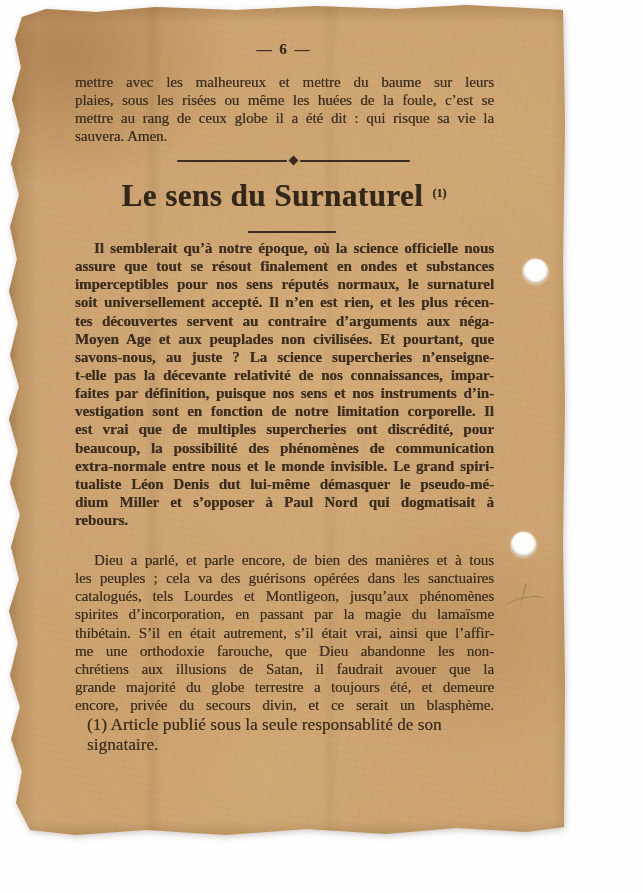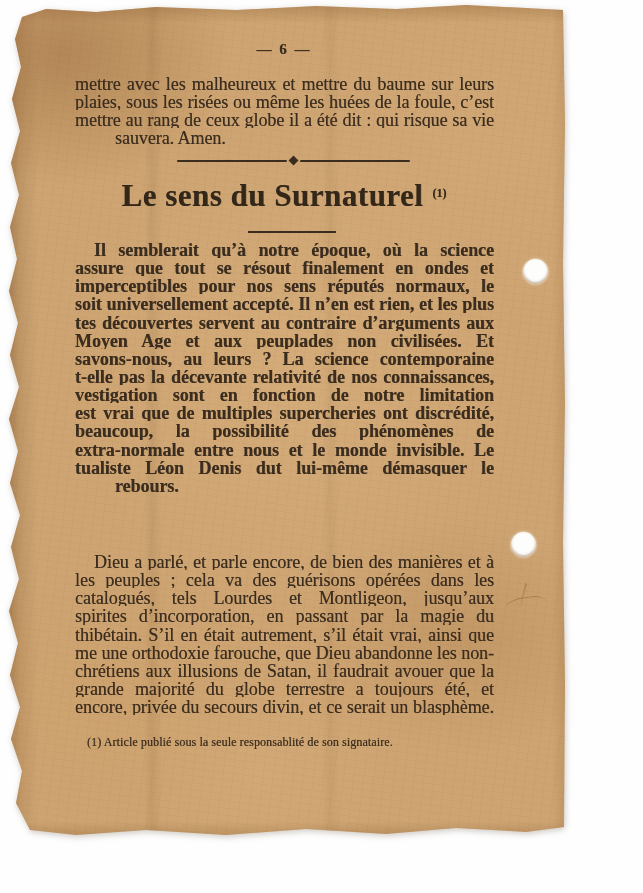--- a/index.html
+++ b/index.html
@@ -47,28 +47,28 @@
       repeating-linear-gradient(97deg, transparent 0 9px, rgba(90,55,20,.035) 9px 10px),
       linear-gradient(90deg, transparent 138px, rgba(110,70,30,.10) 146px, transparent 156px),
       linear-gradient(90deg, transparent 316px, rgba(110,70,30,.07) 324px, transparent 334px);
   }
   .page-number{
     position:absolute;top:38px;left:0;width:556px;text-align:center;
     font-size:15px;font-weight:bold;letter-spacing:2px;
   }
   .para{
     position:absolute;left:69px;width:419px;
-    font-size:18px;letter-spacing:-0.05px;
+    font-size:15px;letter-spacing:-0.05px;
   }
   .para .line{
     text-align:justify;text-align-last:justify;
     height:18.15px;overflow:hidden;white-space:nowrap;
   }
   .para .line{white-space:normal;}
-  .para .line.flush{text-align-last:left;margin-left:40px;}
+  .para .line.flush{text-align-last:left;}
   .para .line.indent{padding-left:19px;}
   .intro{top:71px;}
   .body1{top:237px;font-weight:bold;}
   .body2{top:549px;}
   .divider{
     position:absolute;top:153px;left:171px;width:233px;height:9px;
     display:flex;align-items:center;
   }
   .d-line{flex:1;height:2px;background:#3a2c1e;border-radius:1px;}
   .d-diamond{
@@ -83,21 +83,21 @@
   .fn-marker{
     font-size:12px;font-weight:bold;letter-spacing:0;
     vertical-align:9px;margin-left:9px;
   }
   .title-rule{
     position:absolute;top:228px;left:242px;width:88px;height:2px;
     background:#3a2c1e;
   }
   .footnote{
     position:absolute;top:712px;left:69px;width:419px;
-    font-size:12px;padding-left:12px;letter-spacing:0.1px;margin-top:20px;
+    font-size:17px;padding-left:12px;letter-spacing:0.1px;
   }
   .hole{
     position:absolute;width:25px;height:25px;border-radius:50%;
     background:#fdfdfc;
     box-shadow:inset 0 -1.5px 2.5px rgba(130,85,40,.5), 0 0 3px rgba(255,252,245,.9);
   }
   .hole1{left:517px;top:256px;}
   .hole2{left:505px;top:529px;}
   .crease{
     position:absolute;left:498px;top:578px;width:44px;height:34px;
@@ -140,27 +140,29 @@
 
     <div class="title-rule"></div>
 
     <div class="para body1">
         <div class="line indent">Il semblerait qu’à notre époque, où la science officielle nous</div>
         <div class="line">assure que tout se résout finalement en ondes et substances</div>
         <div class="line">imperceptibles pour nos sens réputés normaux, le surnaturel</div>
         <div class="line">soit universellement accepté. Il n’en est rien, et les plus récen-</div>
         <div class="line">tes découvertes servent au contraire d’arguments aux néga-</div>
         <div class="line">Moyen Age et aux peuplades non civilisées. Et pourtant, que</div>
-        <div class="line">savons-nous, au leurs ? La science contemporaine n’enseigne-</div>
+        <div class="line">savons-nous, au juste ? La science supercheries n’enseigne-</div>
         <div class="line">t-elle pas la décevante relativité de nos connaissances, impar-</div>
+        <div class="line">faites par définition, puisque nos sens et nos instruments d’in-</div>
         <div class="line">vestigation sont en fonction de notre limitation corporelle. Il</div>
         <div class="line">est vrai que de multiples supercheries ont discrédité, pour</div>
         <div class="line">beaucoup, la possibilité des phénomènes de communication</div>
         <div class="line">extra-normale entre nous et le monde invisible. Le grand spiri-</div>
         <div class="line">tualiste Léon Denis dut lui-même démasquer le pseudo-mé-</div>
+        <div class="line">dium Miller et s’opposer à Paul Nord qui dogmatisait à</div>
         <div class="line flush">rebours.</div>
       </div>
     <div class="para body2">
         <div class="line indent">Dieu a parlé, et parle encore, de bien des manières et à tous</div>
         <div class="line">les peuples ; cela va des guérisons opérées dans les sanctuaires</div>
         <div class="line">catalogués, tels Lourdes et Montligeon, jusqu’aux phénomènes</div>
         <div class="line">spirites d’incorporation, en passant par la magie du lamaïsme</div>
         <div class="line">thibétain. S’il en était autrement, s’il était vrai, ainsi que l’affir-</div>
         <div class="line">me une orthodoxie farouche, que Dieu abandonne les non-</div>
         <div class="line">chrétiens aux illusions de Satan, il faudrait avouer que la</div>

